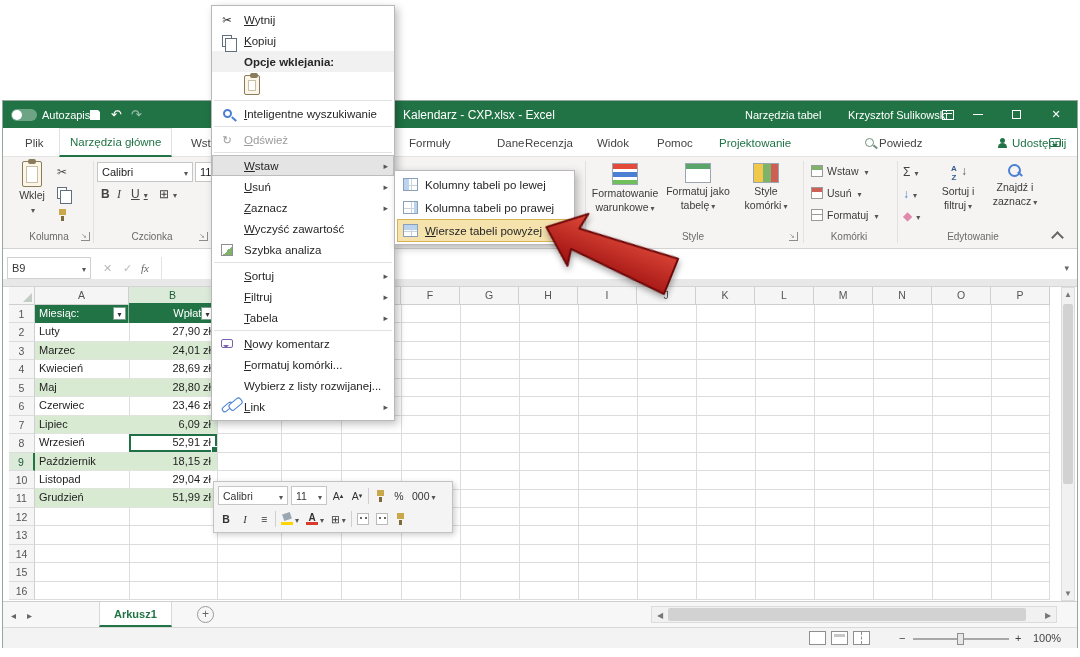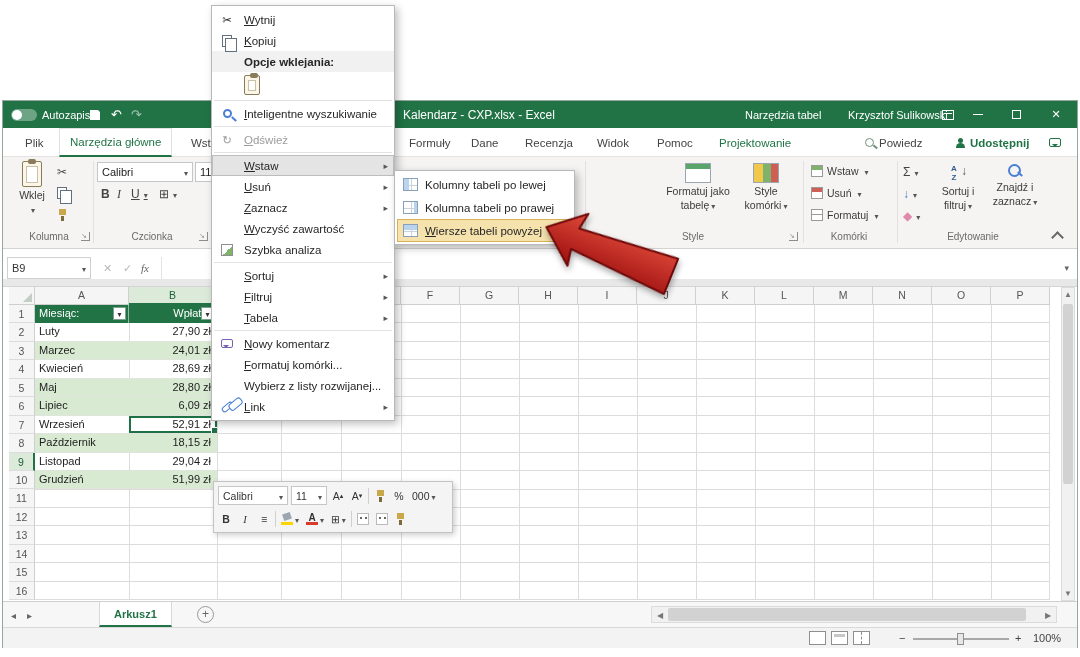--- a/index.html
+++ b/index.html
@@ -243,30 +243,30 @@
       <div class="tb-item winbtn" style="left:1038px">
           <span>✕</span>
         </div>
     </div>
 
     <div class="tabsrow">
       <span class="tab" style="left:12px">Plik</span>
       <span class="tab active" style="left:56px">Narzędzia główne</span>
       <span class="tab" style="left:178px">Wstawianie</span>
       <span class="tab" style="left:396px">Formuły</span>
-      <span class="tab" style="left:458px">Dane</span>
+      <span class="tab" style="left:484px">Dane</span>
       <span class="tab" style="left:512px">Recenzja</span>
       <span class="tab" style="left:584px">Widok</span>
       <span class="tab" style="left:644px">Pomoc</span>
       <span class="tab ctx" style="left:706px">Projektowanie</span>
       <span class="tab" style="left:852px">
           <span class="magico"></span>
           <span>Powiedz</span>
         </span>
-      <span class="tab" style="left:942px;color:#217346;font-weight:bold">
+      <span class="tab" style="left:984px;color:#217346;font-weight:normal">
           <span class="person"></span>
           <span>Udostępnij</span>
         </span>
       <span class="tab" style="left:1036px">
           <span class="bubble"></span>
         </span>
     </div>
 
     <div class="ribbon">
 
@@ -307,20 +307,25 @@
           <span class="ddn"></span>
         </div>
       <div class="smallico" style="left:156px;top:30px">
           <span>⊞</span>
           <span class="ddn"></span>
         </div>
       <div class="glabel" style="left:104px;width:90px">Czcionka</div>
       <div class="launcher" style="left:196px">↘</div>
       <div class="gsep" style="left:582px"></div>
 
+      <div class="bigbtn" style="left:588px;top:6px;width:68px">
+        <span class="ico-cf"></span>
+        <span>Formatowanie</span>
+        <span><span>warunkowe</span><span class="ddn"></span></span>
+      </div>
       <div class="bigbtn" style="left:662px;top:6px;width:66px">
         <span class="ico-ft"></span>
         <span>Formatuj jako</span>
         <span><span>tabelę</span><span class="ddn"></span></span>
       </div>
       <div class="bigbtn" style="left:732px;top:6px;width:62px">
         <span class="ico-cs"></span>
         <span>Style</span>
         <span><span>komórki</span><span class="ddn"></span></span>
       </div>
@@ -445,20 +450,24 @@
             <div class="tc b">24,01 zł</div>
           </div>
         <div class="trow">
             <div class="tc a">Kwiecień</div>
             <div class="tc b">28,69 zł</div>
           </div>
         <div class="trow band">
             <div class="tc a">Maj</div>
             <div class="tc b">28,80 zł</div>
           </div>
+        <div class="trow">
+            <div class="tc a">Czerwiec</div>
+            <div class="tc b">23,46 zł</div>
+          </div>
         <div class="trow band">
             <div class="tc a">Lipiec</div>
             <div class="tc b">6,09 zł</div>
           </div>
         <div class="trow">
             <div class="tc a">Wrzesień</div>
             <div class="tc b activecell">52,91 zł</div>
           </div>
         <div class="trow band">
             <div class="tc a">Październik</div>

